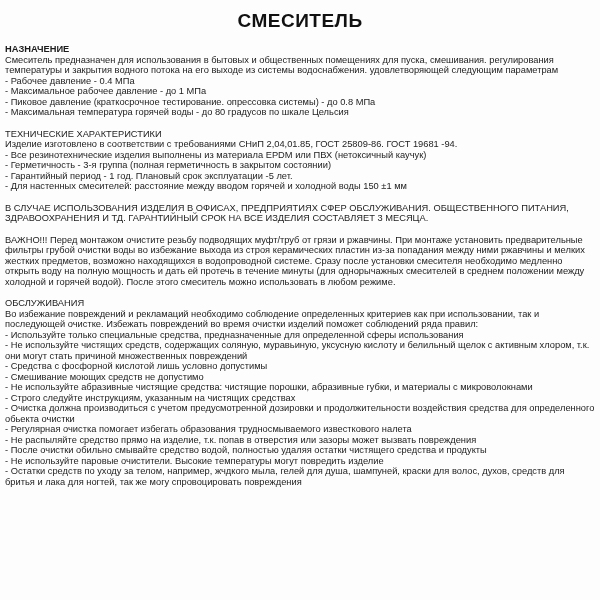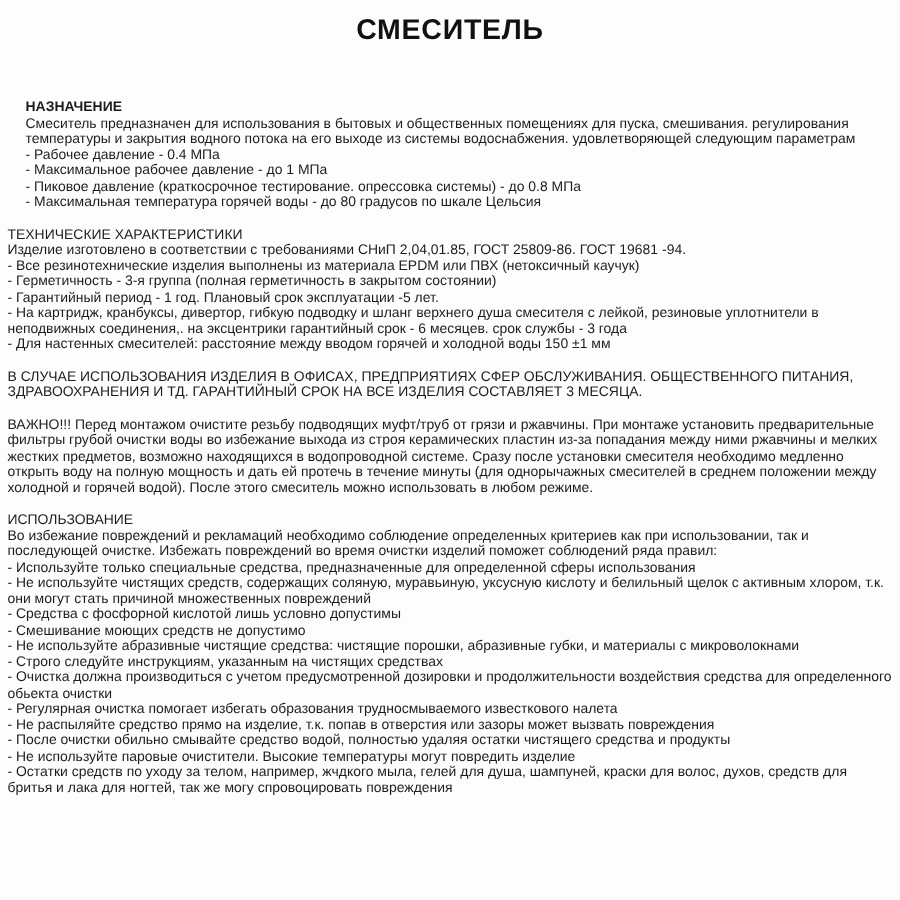--- a/index.html
+++ b/index.html
@@ -6,26 +6,26 @@
   .page{
     width:600px;height:600px;box-sizing:border-box;
     background:#fdfdfd;color:#1c1c1c;
     padding:8px 5px 6px 5px;
     font-family:"Liberation Sans",sans-serif;
     font-size:9.3px;line-height:10.5px;
     overflow:hidden;
   }
   .doc-title{
     text-align:center;font-weight:bold;font-size:19px;line-height:22px;
-    letter-spacing:0.5px;margin:2px 0 34px 0;color:#111;
+    letter-spacing:0.5px;margin:2px 0 12px 0;color:#111;
   }
   .sec-heading{font-weight:bold;}
   .sec-heading.regular{font-weight:normal;}
   .section{margin-top:11px;}
-  .section.first{margin-top:0;margin-left:12px;}
+  .section.first{margin-top:0;}
   .para{margin:0;}
   .para.upper{margin-top:11px;}
   .bullet{margin:0;}
 </style>
 </head>
 <body>
 
 <div class="page">
 
   <div class="doc-title">СМЕСИТЕЛЬ</div>
@@ -38,28 +38,27 @@
     <div class="bullet">- Пиковое давление (краткосрочное тестирование. опрессовка системы) - до 0.8 МПа</div>
     <div class="bullet">- Максимальная температура горячей воды - до 80 градусов по шкале Цельсия</div>
   </div>
 
   <div class="section">
     <div class="sec-heading regular">ТЕХНИЧЕСКИЕ ХАРАКТЕРИСТИКИ</div>
     <div class="para">Изделие изготовлено в соответствии с требованиями СНиП 2,04,01.85, ГОСТ 25809-86. ГОСТ 19681 -94.</div>
     <div class="bullet">- Все резинотехнические изделия выполнены из материала EPDM или ПВХ (нетоксичный каучук)</div>
     <div class="bullet">- Герметичность - 3-я группа (полная герметичность в закрытом состоянии)</div>
     <div class="bullet">- Гарантийный период - 1 год. Плановый срок эксплуатации -5 лет.</div>
-    <div class="bullet">- На картридж, кранбуксы, дивертор, гибкую подводку и шланг верхнего душа смесителя с лейкой, резиновые уплотнители в неподвижных соединения,. на эксцентрики гарантийный срок - 6 месяцев. срок службы - 3 года</div>
     <div class="bullet">- Для настенных смесителей: расстояние между вводом горячей и холодной воды 150 ±1 мм</div>
     <div class="para upper">В СЛУЧАЕ ИСПОЛЬЗОВАНИЯ ИЗДЕЛИЯ В ОФИСАХ, ПРЕДПРИЯТИЯХ СФЕР ОБСЛУЖИВАНИЯ. ОБЩЕСТВЕННОГО ПИТАНИЯ, ЗДРАВООХРАНЕНИЯ И ТД. ГАРАНТИЙНЫЙ СРОК НА ВСЕ ИЗДЕЛИЯ СОСТАВЛЯЕТ 3 МЕСЯЦА.</div>
     <div class="para upper">ВАЖНО!!! Перед монтажом очистите резьбу подводящих муфт/труб от грязи и ржавчины. При монтаже установить предварительные фильтры грубой очистки воды во избежание выхода из строя керамических пластин из-за попадания между ними ржавчины и мелких жестких предметов, возможно находящихся в водопроводной системе. Сразу после установки смесителя необходимо медленно открыть воду на полную мощность и дать ей протечь в течение минуты (для однорычажных смесителей в среднем положении между холодной и горячей водой). После этого смеситель можно использовать в любом режиме.</div>
   </div>
 
   <div class="section">
-    <div class="sec-heading regular">ИСПОЛЬЗОВАНИЕ</div>
+    <div class="sec-heading regular">ОБСЛУЖИВАНИЯ</div>
     <div class="para">Во избежание повреждений и рекламаций необходимо соблюдение определенных критериев как при использовании, так и последующей очистке. Избежать повреждений во время очистки изделий поможет соблюдений ряда правил:</div>
     <div class="bullet">- Используйте только специальные средства, предназначенные для определенной сферы использования</div>
     <div class="bullet">- Не используйте чистящих средств, содержащих соляную, муравьиную, уксусную кислоту и белильный щелок с активным хлором, т.к. они могут стать причиной множественных повреждений</div>
     <div class="bullet">- Средства с фосфорной кислотой лишь условно допустимы</div>
     <div class="bullet">- Смешивание моющих средств не допустимо</div>
     <div class="bullet">- Не используйте абразивные чистящие средства: чистящие порошки, абразивные губки, и материалы с микроволокнами</div>
     <div class="bullet">- Строго следуйте инструкциям, указанным на чистящих средствах</div>
     <div class="bullet">- Очистка должна производиться с учетом предусмотренной дозировки и продолжительности воздействия средства для определенного обьекта очистки</div>
     <div class="bullet">- Регулярная очистка помогает избегать образования трудносмываемого известкового налета</div>
     <div class="bullet">- Не распыляйте средство прямо на изделие, т.к. попав в отверстия или зазоры может вызвать повреждения</div>

